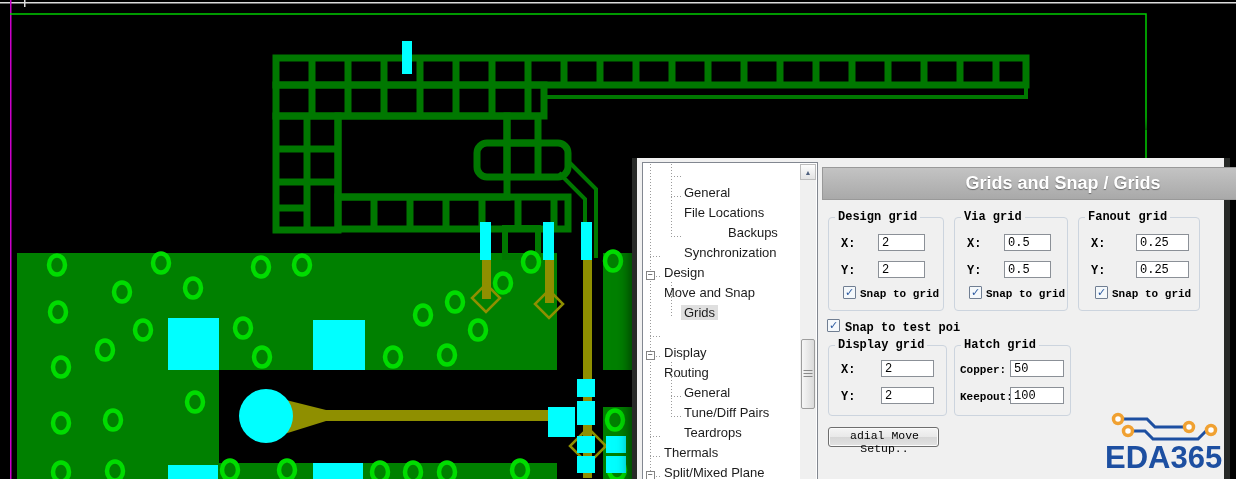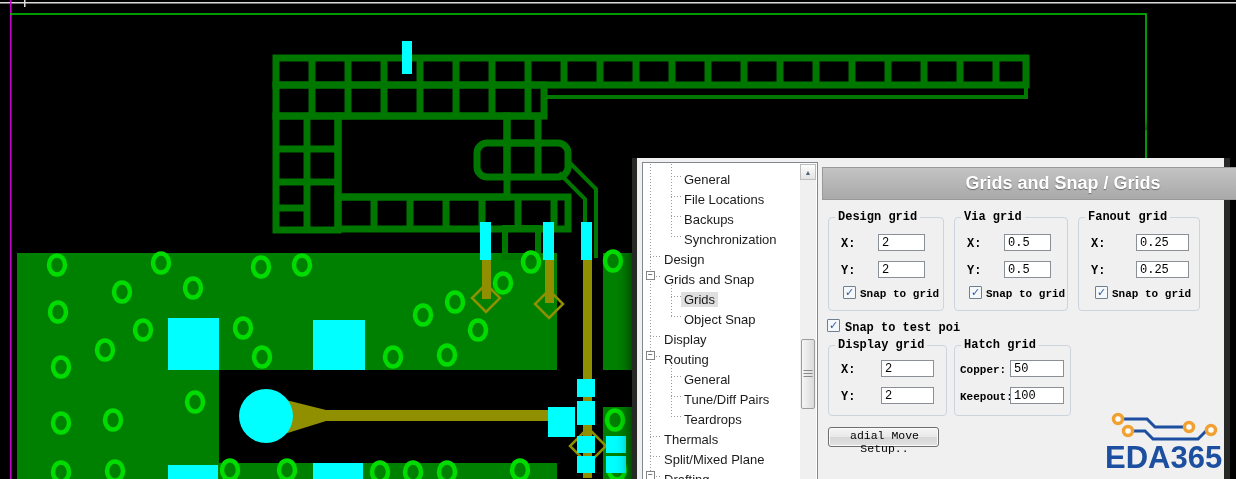--- a/index.html
+++ b/index.html
@@ -44,21 +44,21 @@
          background:repeating-linear-gradient(to bottom,#9b9b9b 0 1px,transparent 1px 3px);}
   .titem{position:absolute;left:0;right:0;height:20px;font-size:13px;color:#1b1b1b;}
   .exp{position:absolute;left:2px;top:5px;width:9px;height:9px;border:1px solid #848484;
        background:#fff;box-sizing:border-box;font:8px/6px "DejaVu Sans Mono",monospace;
        text-align:center;color:#333;}
   .leader{position:absolute;top:10px;height:1px;
           background:repeating-linear-gradient(to right,#9b9b9b 0 1px,transparent 1px 3px);}
   .lvl1 .leader{left:6px;width:12px;}
   .lvl1.hasexp .leader{left:12px;width:6px;}
   .lvl2 .leader{left:27px;width:12px;}
-  .lab{position:absolute;top:6px;white-space:nowrap;text-align:center;}
+  .lab{position:absolute;top:19px;white-space:nowrap;text-align:center;}
   .lvl1 .lab{left:20px;}
   .lvl2 .lab{left:40px;}
   .sel .lab{background:#dfdfdf;padding:0 3px;margin-left:-3px;}
 
   .vscroll{position:absolute;top:1px;right:1px;bottom:1px;width:16px;background:#f0f0f0;}
   .sb-up{height:16px;background:linear-gradient(#fdfdfd,#e3e3e3);border:1px solid #bdbdbd;
          box-sizing:border-box;display:flex;align-items:center;justify-content:center;
          font-size:7px;color:#50617e;}
   .sb-thumb{position:absolute;top:175px;height:70px;left:1px;right:1px;
             background:linear-gradient(to right,#f6f6f6,#dadada);border:1px solid #9d9d9d;
@@ -208,44 +208,40 @@
         <div class="trunk" style="left:27px;top:118px;height:34px;"></div>
         <div class="trunk" style="left:27px;top:198px;height:54px;"></div>
       <div class="titem lvl2" style="top: 2px;">
             <span class="leader"></span>
             <span class="lab">General</span>
           </div>
           <div class="titem lvl2" style="top: 22px;">
             <span class="leader"></span>
             <span class="lab">File Locations</span>
           </div>
-          <div class="titem lvl2" style="top: 42px;">
+          <div class="titem lvl2" style="top: 42px; margin-left: 44px;">
             <span class="leader"></span>
             <span class="lab">Backups</span>
           </div>
           <div class="titem lvl2" style="top: 62px;">
             <span class="leader"></span>
             <span class="lab">Synchronization</span>
           </div>
           <div class="titem lvl1" style="top: 82px;">
             <span class="leader"></span>
             <span class="lab">Design</span>
           </div>
           <div class="titem lvl1 hasexp" style="top: 102px;">
             <span class="exp">−</span>
             <span class="leader"></span>
-            <span class="lab">Grids and Snap</span>
+            <span class="lab">Move and Snap</span>
           </div>
           <div class="titem lvl2 sel" style="top: 122px;">
             <span class="leader"></span>
             <span class="lab">Grids</span>
-          </div>
-          <div class="titem lvl2" style="top: 142px;">
-            <span class="leader"></span>
-            <span class="lab">Object Snap</span>
           </div>
           <div class="titem lvl1" style="top: 162px;">
             <span class="leader"></span>
             <span class="lab">Display</span>
           </div>
           <div class="titem lvl1 hasexp" style="top: 182px;">
             <span class="exp">−</span>
             <span class="leader"></span>
             <span class="lab">Routing</span>
           </div>

